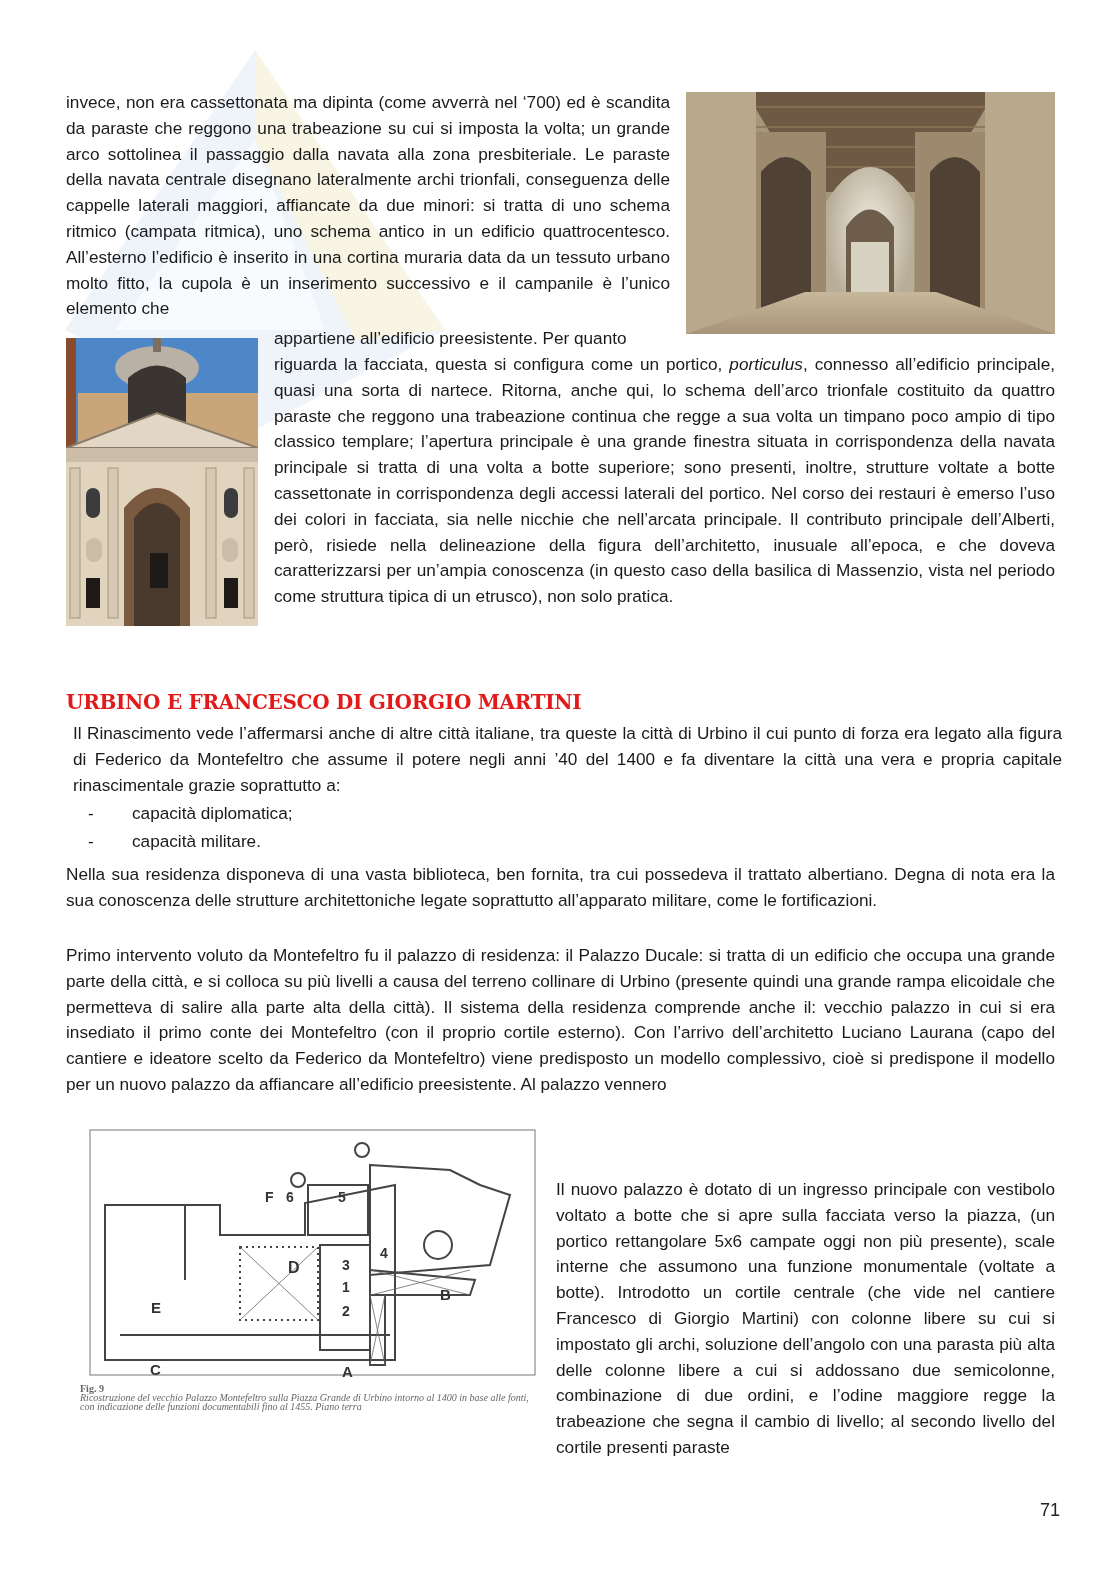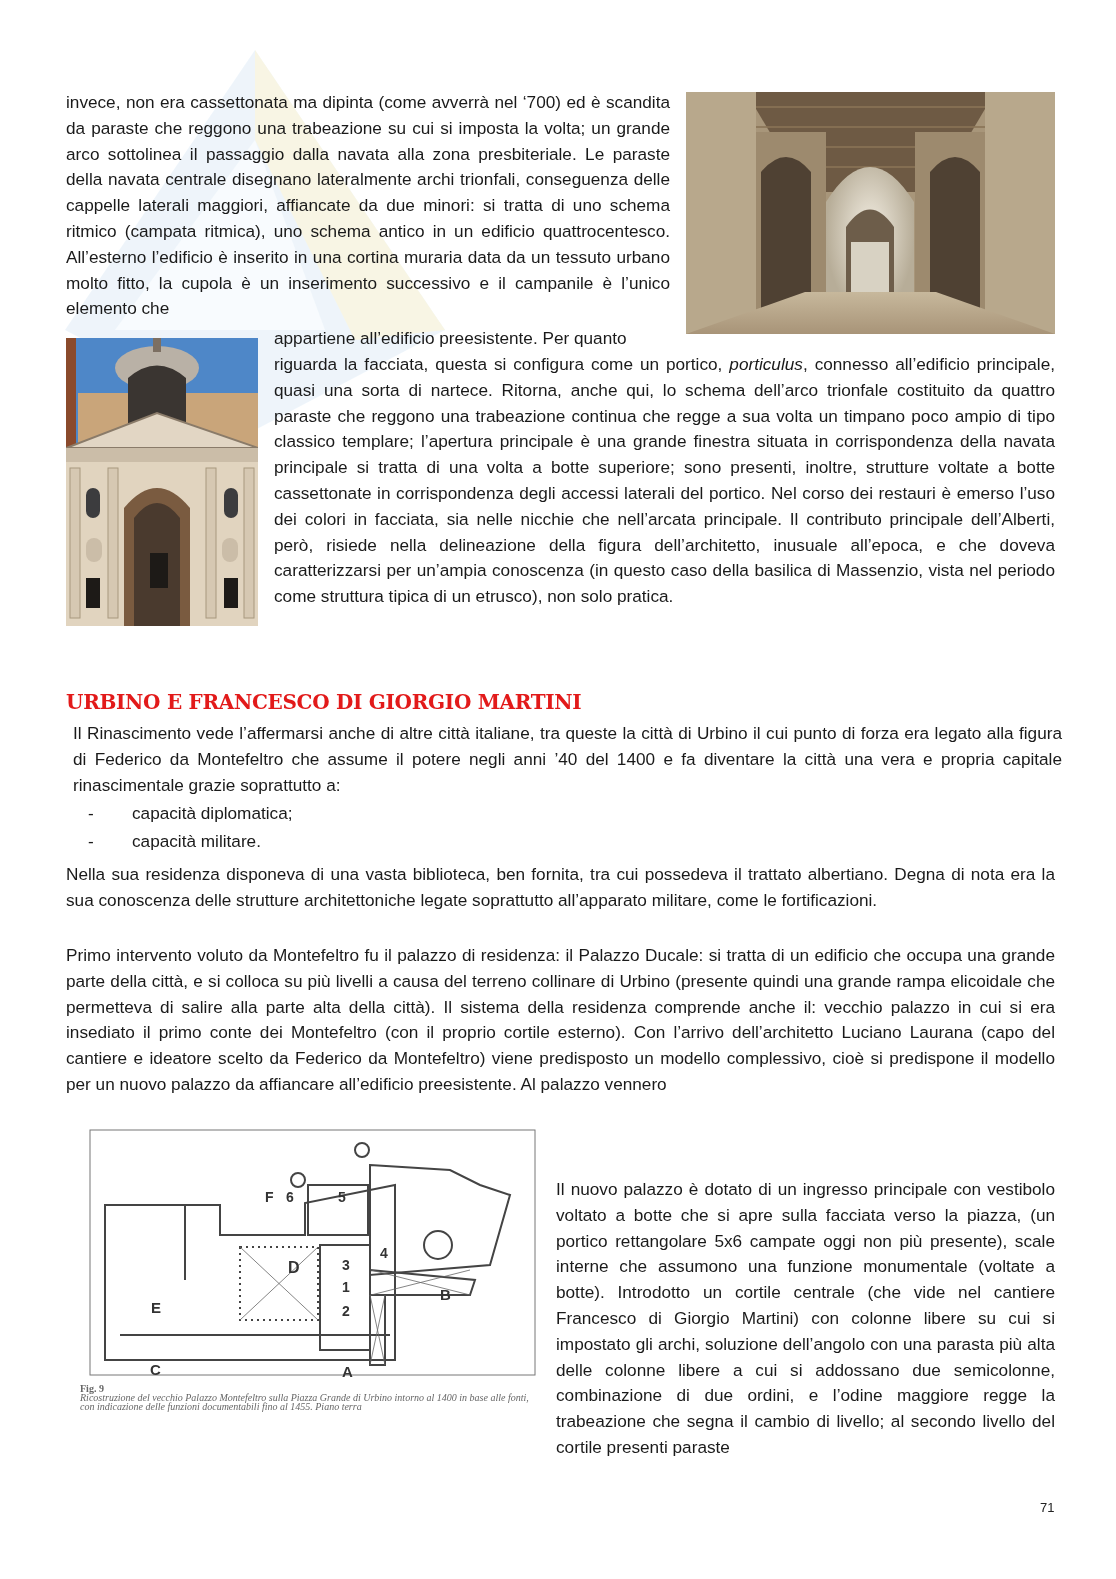--- a/index.html
+++ b/index.html
@@ -12,21 +12,21 @@
     .img { position: absolute; overflow: hidden; }
     h2.heading { position: absolute; left: 66px; top: 690px; margin: 0; font-family: "DejaVu Serif", serif; font-weight: bold;
                  font-size: 20px; color: #e21a1a; letter-spacing: -0.3px; }
     .list { position: absolute; left: 66px; top: 799px; font-size: 17.2px; line-height: 28px; margin: 0; padding: 0; list-style: none; }
     .list li { display: flex; }
     .list .dash { width: 66px; padding-left: 22px; box-sizing: border-box; }
     .caption { position: absolute; left: 80px; top: 1384px; width: 455px; font-family: "Liberation Serif", serif; font-size: 10px; line-height: 9px; color: #666; }
     .caption p { margin: 0 0 5px 0; }
     .caption .fig { font-weight: bold; font-style: normal; }
     .caption .italic { font-style: italic; }
-    .pagenum { position: absolute; left: 1040px; top: 1500px; font-size: 13px; color: #222; }
+    .pagenum { position: absolute; left: 1040px; top: 1500px; font-size: 18px; color: #222; }
     .plan-label { font-family: "Liberation Sans", sans-serif; font-weight: bold; fill: #333; }
   </style>
 </head>
 <body>
 
 <div class="page">
 
   <svg class="watermark" viewBox="0 0 460 400">
     <polygon points="40,300 230,20 420,300 230,400" fill="#7fb2e0" opacity="0.6"></polygon>
     <polygon points="230,20 420,300 330,310 230,110" fill="#f3d55c" opacity="0.7"></polygon>

